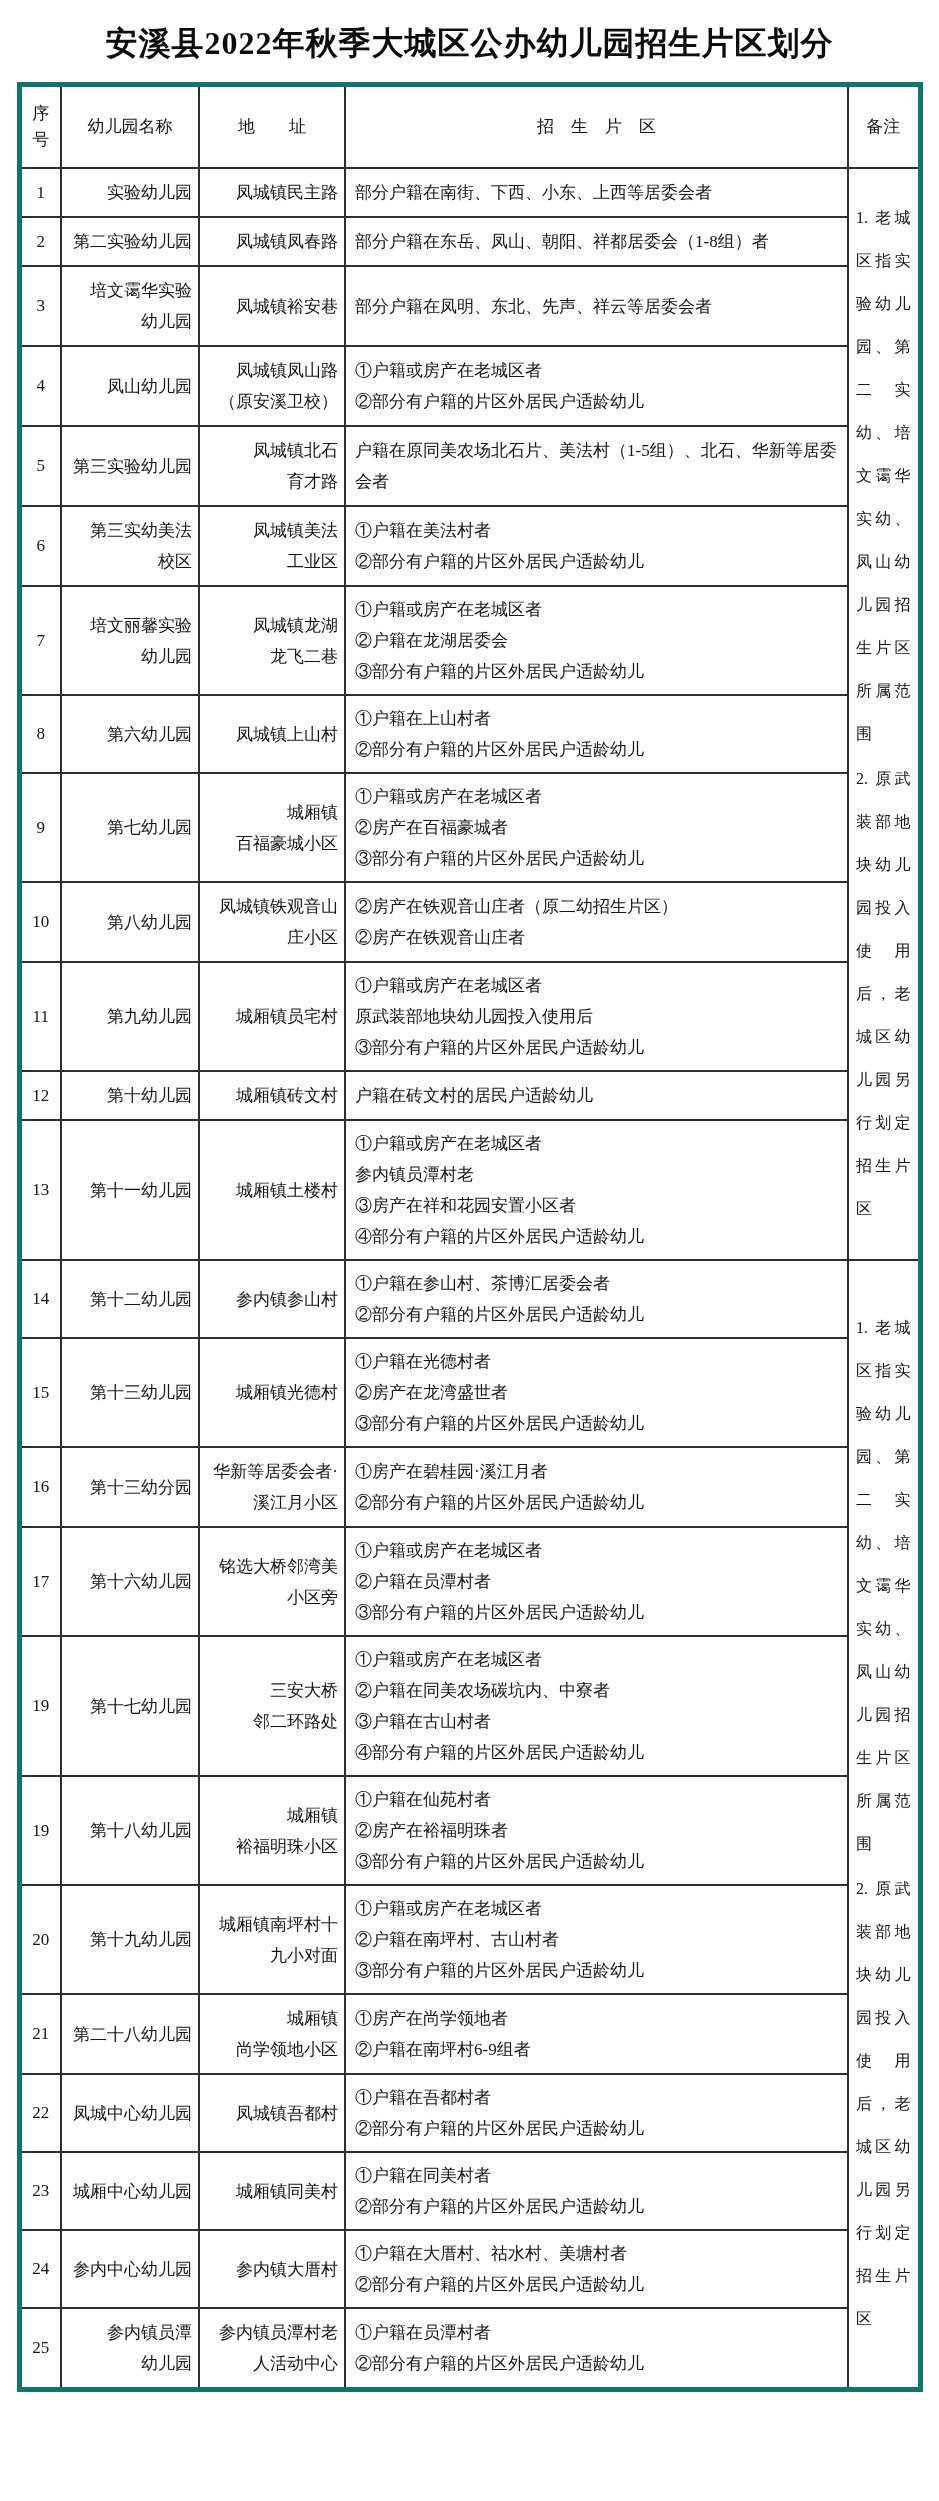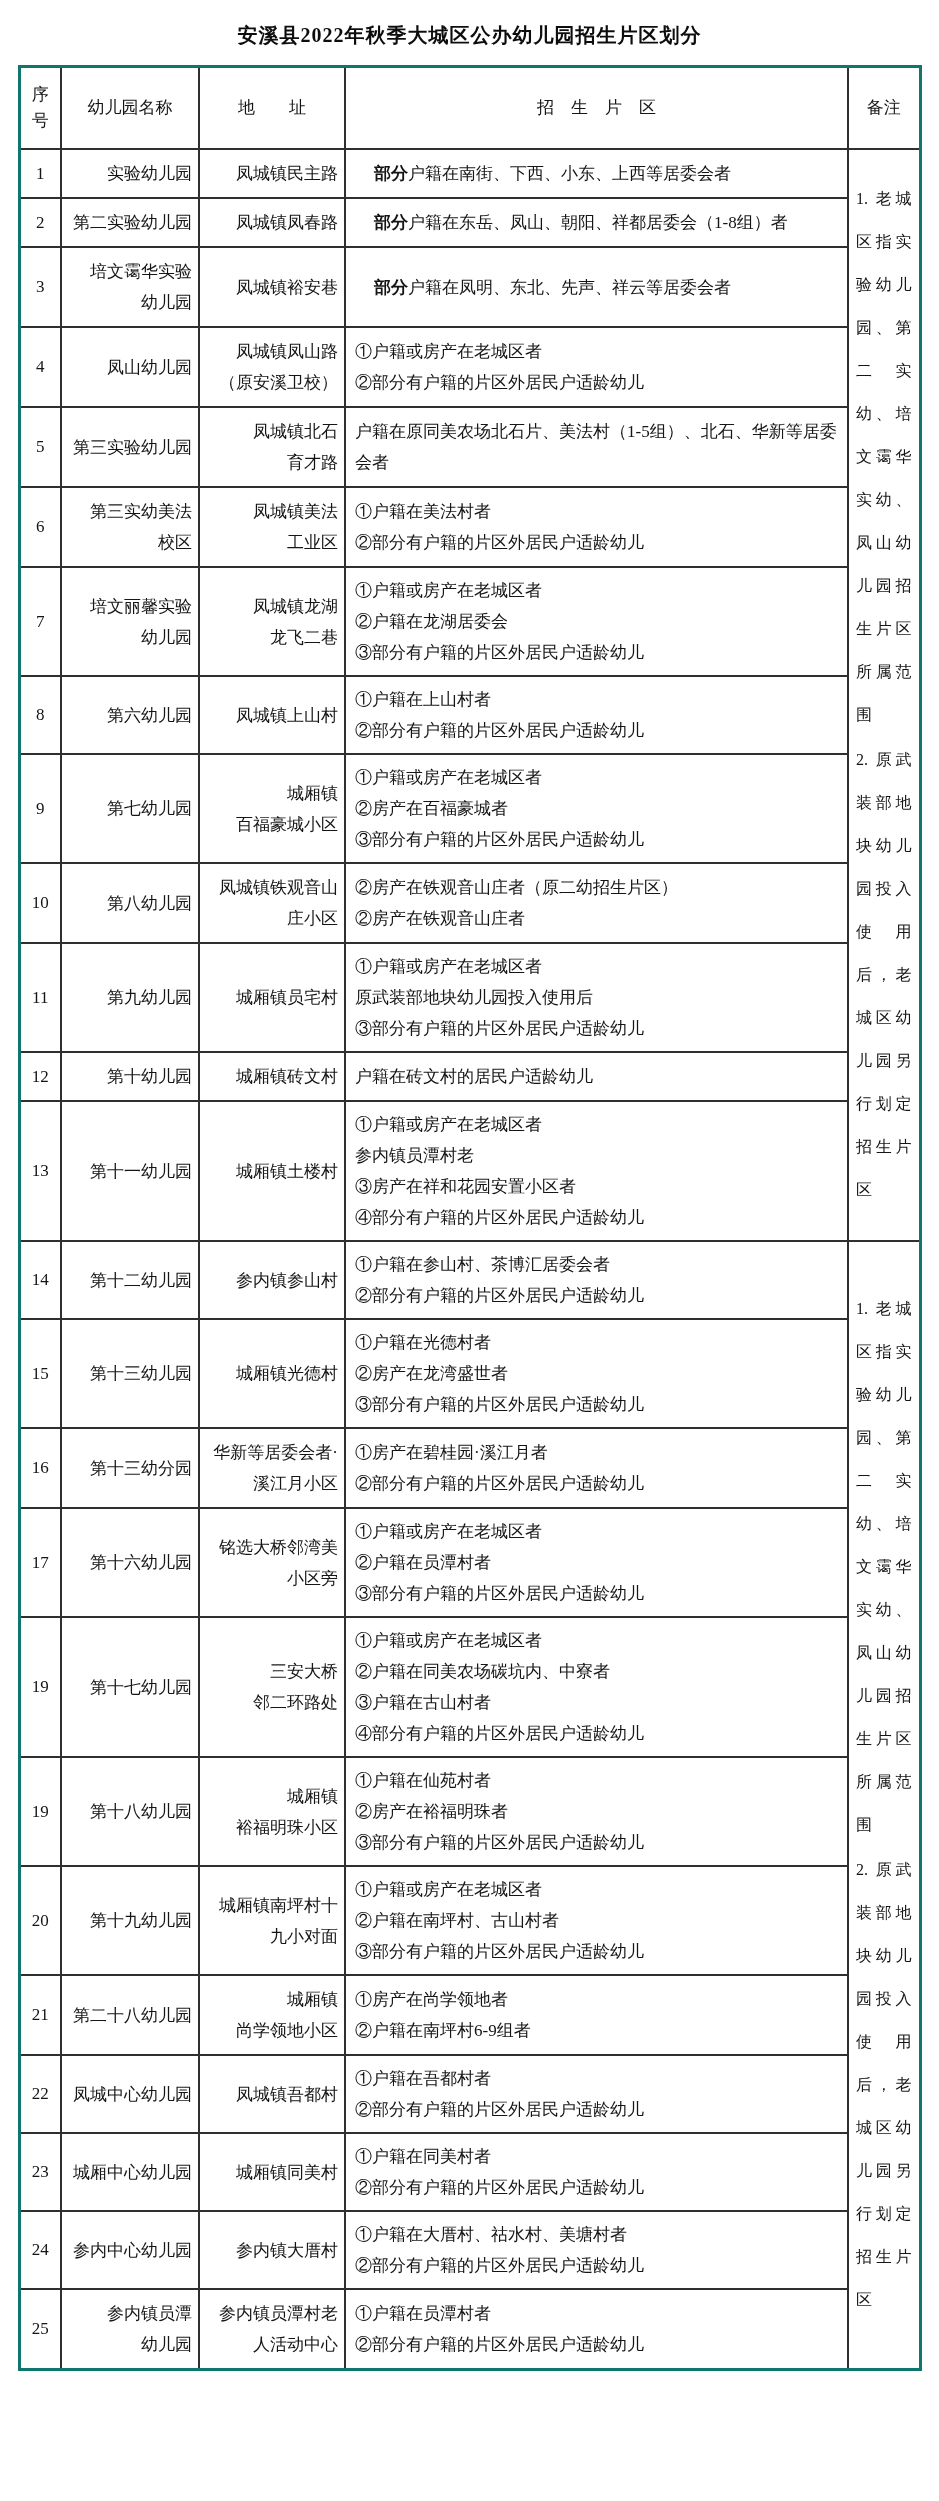--- a/index.html
+++ b/index.html
@@ -5,32 +5,32 @@
   html,body{margin:0;padding:0;background:#ffffff;}
   body{
     width:939px;
     font-family:"Liberation Serif","DejaVu Serif",serif;
     color:#151515;
     -webkit-font-smoothing:antialiased;
   }
   .page{width:939px;padding-top:14px;}
   .doc-title{
     text-align:center;
-    font-size:20px;
+    font-size:32px;
     font-weight:bold;
     letter-spacing:1px;
     margin:8px 0 16px 0;
     color:#0d0d0d;
   }
   table.enroll{
     border-collapse:collapse;
     table-layout:fixed;
     width:901px;
     margin:0 auto;
-    border:3px solid #0f766e;
+    border:5px solid #0f766e;
   }
   col.c-idx{width:42px;}
   col.c-name{width:138px;}
   col.c-addr{width:146px;}
   col.c-dist{width:503px;}
   col.c-note{width:72px;}
   th,td{
     border:2px solid #2f2f2f;
     font-size:17px;
     font-weight:normal;
@@ -45,21 +45,21 @@
   }
   th.h-idx{padding:8px 10px;}
   td.idx{text-align:center;}
   td.name,td.addr{
     text-align:right;
     white-space:pre-line;
     line-height:31px;
   }
   td.district{padding:7px 6px 7px 9px;}
   td.district .line{line-height:31px;text-align:left;}
-  td.district .line b{font-weight:bold;margin-left:19px;}
+  td.district .line b{font-weight:normal;}
   td.note{
     font-size:16px;
     padding:6px 7px;
     vertical-align:middle;
   }
   td.note .note-line{
     line-height:43px;
     text-align:justify;
     text-justify:inter-ideograph;
     word-break:break-all;

